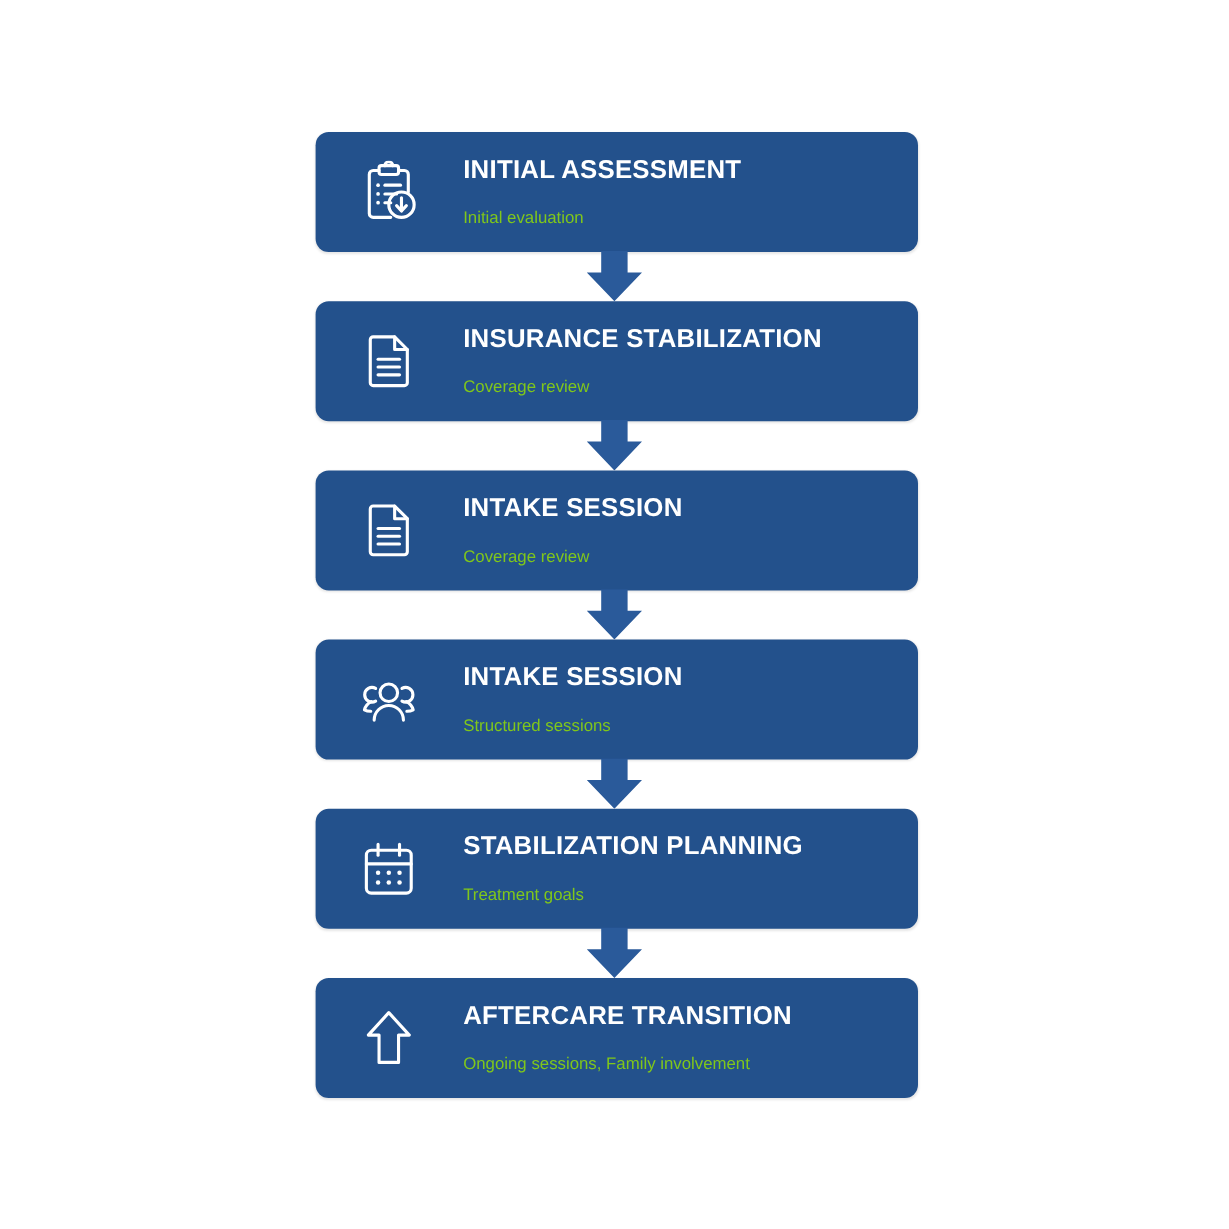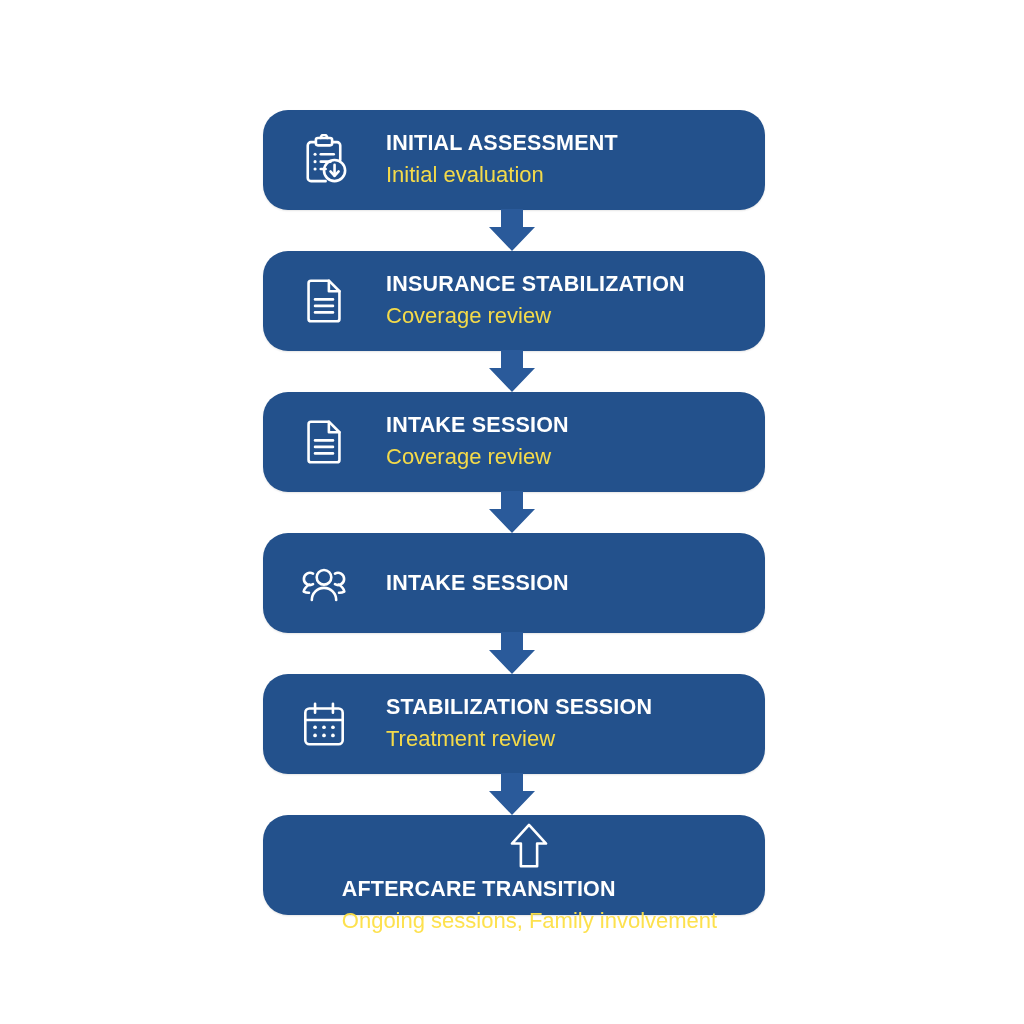--- a/index.html
+++ b/index.html
@@ -21,21 +21,21 @@
     top: 0;
     width: 1024px;
     height: 1024px;
   }
   .flow-step {
     position: absolute;
     left: 263px;
     width: 502px;
     height: 100px;
     background: #23518c;
-    border-radius: 25px;
+    border-radius: 11px;
     box-sizing: border-box;
     display: flex;
     align-items: center;
     box-shadow: 0 1px 2px rgba(0,0,0,0.10);
   }
   .step-icon {
     width: 62px;
     height: 62px;
     margin-left: 30px;
     margin-right: 0;
@@ -58,25 +58,25 @@
   }
   .step-title {
     color: #ffffff;
     font-size: 21.5px;
     font-weight: bold;
     letter-spacing: 0.2px;
     line-height: 1.16;
     white-space: nowrap;
   }
   .step-subtitle {
-    color: #fde047;
-    font-size: 22px;
+    color: #84cc16;
+    font-size: 14px;
     font-weight: normal;
     line-height: 1.3;
-    margin-top: 5px;
+    margin-top: 18px;
     white-space: nowrap;
     opacity: 0.96;
   }
   .connector {
     position: absolute;
     left: 489px;
     width: 46px;
     height: 42px;
   }
   .connector svg {
@@ -163,20 +163,21 @@
       <circle cx="32" cy="25" r="9"></circle>
       <path d="M17 53 a15 15 0 0 1 30 0"></path>
       <path d="M18.5 20.5 a7.5 7.5 0 1 0 0 13"></path>
       <path d="M13.5 44 a13 13 0 0 1 -6.5 -1.5 a13 13 0 0 1 7 -8.5"></path>
       <path d="M45.5 20.5 a7.5 7.5 0 1 1 0 13"></path>
       <path d="M50.5 44 a13 13 0 0 0 6.5 -1.5 a13 13 0 0 0 -7 -8.5"></path>
     </svg>
       </div>
       <div class="step-text">
         <div class="step-title">INTAKE SESSION</div>
+        <div class="step-subtitle">Structured sessions</div>
       </div>
     </div>
     <div class="connector" style="top: 632px;">
   <svg viewBox="0 0 46 42" aria-hidden="true">
     <path d="M12 0 H34 V18 H46 L23 42 L0 18 H12 Z" fill="#2a5a9a"></path>
   </svg>
     </div>
     <div class="flow-step" style="top: 674px; background: rgb(35, 81, 140);">
       <div class="step-icon">
     <svg viewBox="0 0 64 64" fill="none" stroke="#ffffff" stroke-width="3.2" stroke-linecap="round" stroke-linejoin="round">
@@ -186,30 +187,30 @@
       <path d="M43 7 V18"></path>
       <circle cx="21" cy="36" r="2.3" fill="#ffffff" stroke="none"></circle>
       <circle cx="32" cy="36" r="2.3" fill="#ffffff" stroke="none"></circle>
       <circle cx="43" cy="36" r="2.3" fill="#ffffff" stroke="none"></circle>
       <circle cx="21" cy="46" r="2.3" fill="#ffffff" stroke="none"></circle>
       <circle cx="32" cy="46" r="2.3" fill="#ffffff" stroke="none"></circle>
       <circle cx="43" cy="46" r="2.3" fill="#ffffff" stroke="none"></circle>
     </svg>
       </div>
       <div class="step-text">
-        <div class="step-title">STABILIZATION SESSION</div>
-        <div class="step-subtitle">Treatment review</div>
+        <div class="step-title">STABILIZATION PLANNING</div>
+        <div class="step-subtitle">Treatment goals</div>
       </div>
     </div>
     <div class="connector" style="top: 773px;">
   <svg viewBox="0 0 46 42" aria-hidden="true">
     <path d="M12 0 H34 V18 H46 L23 42 L0 18 H12 Z" fill="#2a5a9a"></path>
   </svg>
     </div>
-    <div class="flow-step" style="top: 815px; background: rgb(35, 81, 140); flex-direction: column;">
+    <div class="flow-step" style="top: 815px; background: rgb(35, 81, 140);">
       <div class="step-icon">
     <svg viewBox="0 0 64 64" fill="none" stroke="#ffffff" stroke-width="3.2" stroke-linecap="round" stroke-linejoin="round">
       <path d="M32 6 L53 29 H42 V57 H22 V29 H11 Z"></path>
     </svg>
       </div>
       <div class="step-text">
         <div class="step-title">AFTERCARE TRANSITION</div>
         <div class="step-subtitle">Ongoing sessions, Family involvement</div>
       </div>
     </div>

